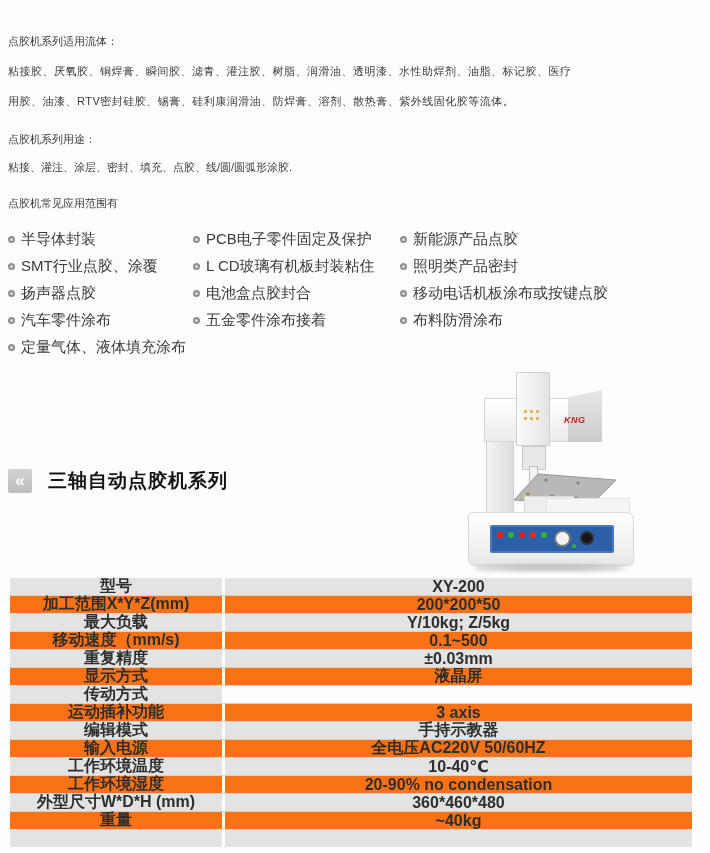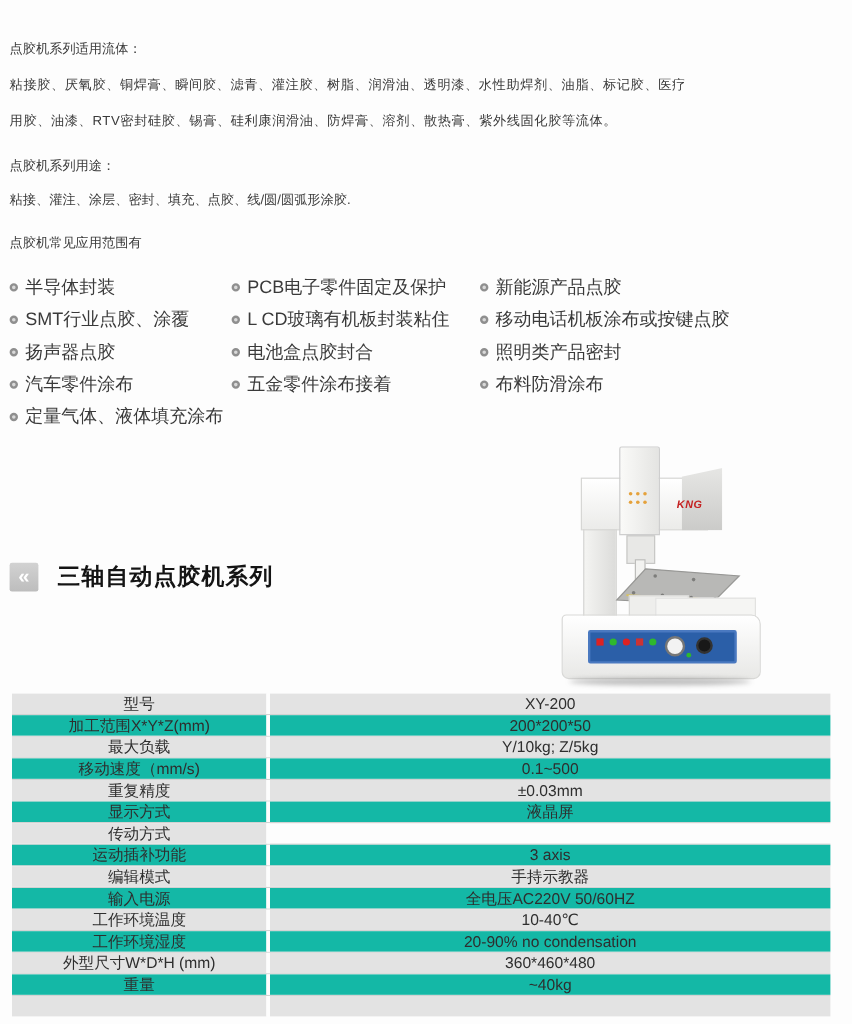--- a/index.html
+++ b/index.html
@@ -23,22 +23,22 @@
     font-size:17px;font-weight:bold;display:flex;align-items:center;justify-content:center;border-radius:2px;}
   .sec-title{margin-left:16px;font-size:19px;font-weight:bold;color:#141414;letter-spacing:1px;}
   
   .spec{position:absolute;left:10px;top:578px;width:682px;}
   .srow{display:flex;height:17px;border-top:1px solid #d2d2d2;}
   .srow:first-child{border-top:none;}
   .srow .lc{width:212px;display:flex;align-items:center;justify-content:center;}
   .srow .gap{width:3px;background:#fdfdfd;}
   .srow .rc{flex:1;display:flex;align-items:center;justify-content:center;}
   .srow.gray .lc,.srow.gray .rc{background:#e3e3e3;}
-  .srow.lite .lc,.srow.lite .rc{background:#14b8a6;}
-  .srow .lc,.srow .rc{font-size:13px;color:#2e2e2e;white-space:nowrap;}
+  .srow.lite .lc,.srow.lite .rc{background:#f97316;}
+  .srow .lc,.srow .rc{font-size:16px;color:#2e2e2e;white-space:nowrap;font-weight:bold;}
   
   .machine{position:absolute;left:420px;top:368px;width:292px;height:208px;}
   .machine *{position:absolute;box-sizing:border-box;}
   .m-col-left{left:66px;top:32px;width:28px;height:116px;background:linear-gradient(90deg,#f4f4f2,#dcdcda);border:1px solid #d2d2d0;}
   .m-arm{left:64px;top:30px;width:106px;height:44px;background:linear-gradient(180deg,#ffffff,#ebebe9);border:1px solid #d6d6d4;}
   .m-arm-side{left:148px;top:22px;width:34px;height:52px;background:linear-gradient(180deg,#e6e6e4,#cbcbc9);
     clip-path:polygon(0 14%,100% 0,100% 100%,0 100%);}
   .m-z{left:96px;top:4px;width:34px;height:74px;background:linear-gradient(90deg,#fafaf8,#e4e4e2);border:1px solid #cecece;border-radius:2px 2px 0 0;}
   .m-dot{width:3px;height:3px;border-radius:50%;background:#e5a23c;}
   .m-logo{left:144px;top:47px;font-size:9px;font-weight:bold;font-style:italic;color:#c42222;letter-spacing:0.5px;}
@@ -115,25 +115,25 @@
         <span>五金零件涂布接着</span>
       </div>
   </div>
   <div class="app-col" style="left:392px;">
     <div class="app-item">
         <span class="bullet"></span>
         <span>新能源产品点胶</span>
       </div>
     <div class="app-item">
         <span class="bullet"></span>
+        <span>照明类产品密封</span>
+      </div>
+    <div class="app-item">
+        <span class="bullet"></span>
         <span>移动电话机板涂布或按键点胶</span>
-      </div>
-    <div class="app-item">
-        <span class="bullet"></span>
-        <span>照明类产品密封</span>
       </div>
     <div class="app-item">
         <span class="bullet"></span>
         <span>布料防滑涂布</span>
       </div>
   </div>
 </div>
 
 <div class="machine">
   <div class="m-col-left"></div>

